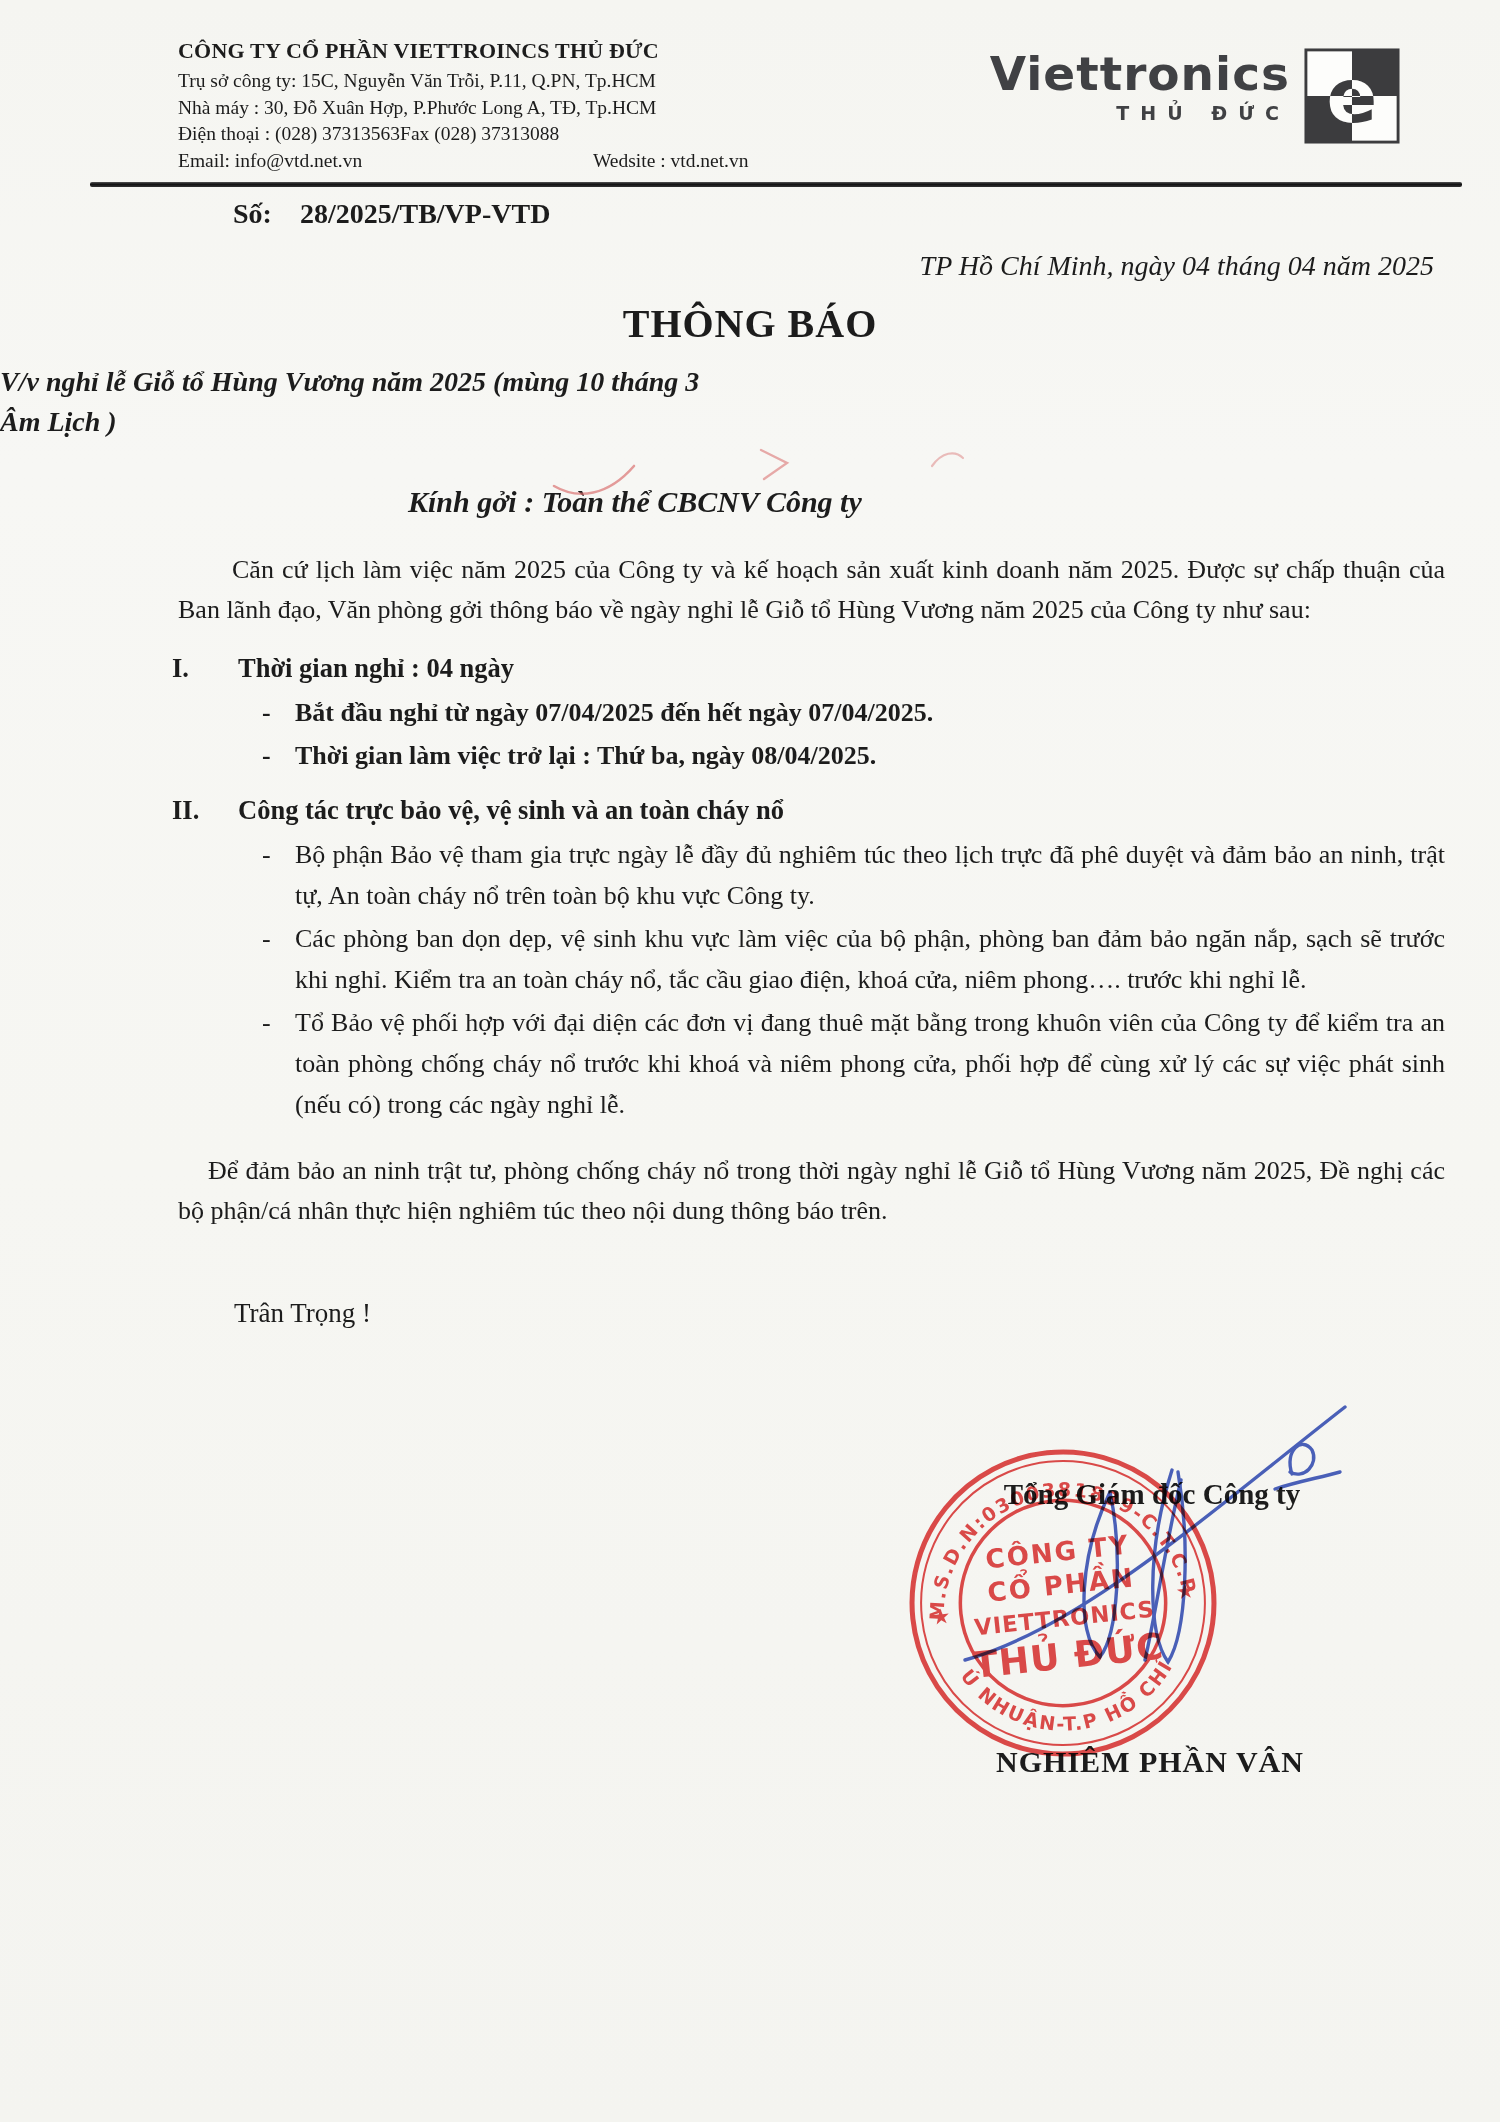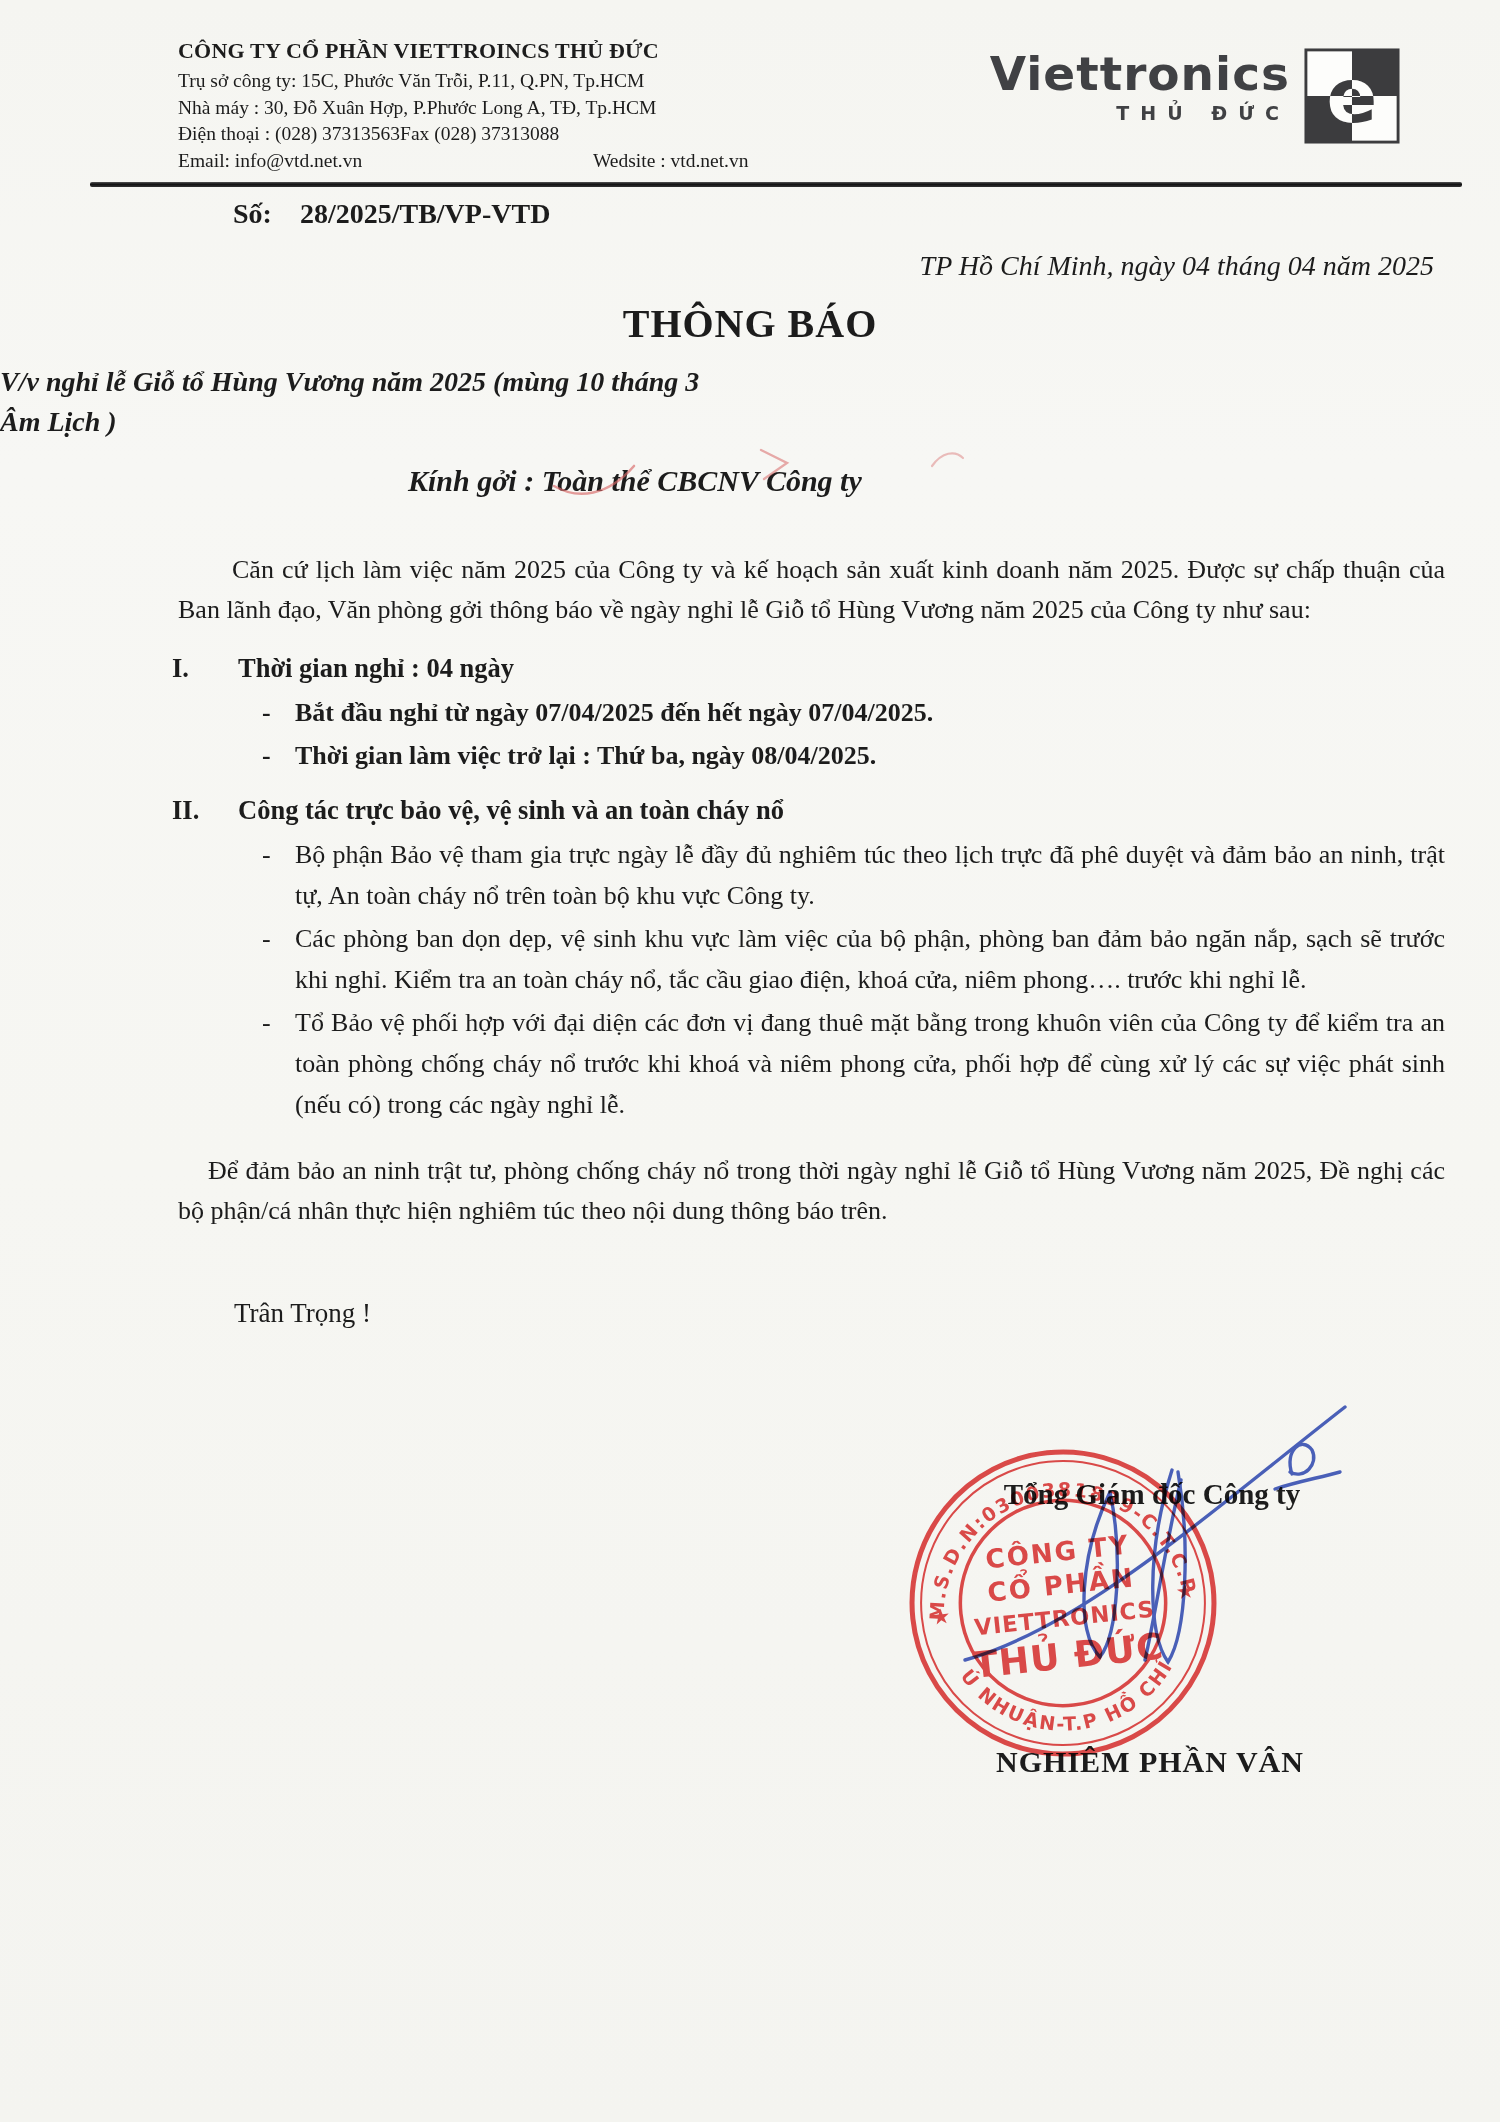--- a/index.html
+++ b/index.html
@@ -21,21 +21,21 @@
   .logo-sub{font-size:19px;font-weight:bold;letter-spacing:11px;margin-top:2px;}
   .logo-mark{width:96px;height:96px;}
   .rule{position:absolute;left:90px;top:182px;width:1372px;height:5px;background:linear-gradient(180deg,#555,#111 45%,#333);border-radius:2px;}
   
   .doc-number{position:absolute;left:233px;top:198px;font-size:28px;font-weight:bold;}
   .doc-number .val{margin-left:28px;}
   .place-date{position:absolute;right:66px;top:250px;font-size:28px;font-style:italic;}
   
   .title{position:absolute;left:0;top:300px;width:100%;text-align:center;font-size:40px;font-weight:bold;letter-spacing:1px;}
   .subtitle{position:absolute;left:0;top:362px;width:100%;font-size:28px;font-weight:bold;font-style:italic;line-height:40px;}
-  .salutation{position:absolute;left:408px;top:464px;font-size:30px;font-weight:bold;font-style:italic;}
+  .salutation{position:absolute;left:408px;top:485px;font-size:30px;font-weight:bold;font-style:italic;}
   
   .body{position:absolute;left:178px;top:550px;width:1267px;font-size:26px;line-height:40px;text-align:justify;}
   .p-indent{text-indent:54px;margin:0 0 16px 0;}
   .sec{margin-top:12px;}
   .sec-head{display:flex;font-weight:bold;font-size:26.5px;line-height:44px;}
   .sec-num{width:66px;margin-left:-6px;}
   .bullet{display:flex;line-height:41px;margin-top:2px;}
   .dash{width:33px;margin-left:84px;flex:none;}
   .bullet .bt{flex:1;}
   .sec-bold .bullet{font-weight:bold;}
@@ -51,21 +51,21 @@
   .pen3{position:absolute;left:928px;top:444px;width:40px;height:30px;opacity:.5;}
   svg text{font-family:"DejaVu Sans","Liberation Sans",sans-serif;}
 </style>
 </head>
 <body>
 
 <div class="page">
 
   <div class="lh-left">
     <div class="lh-company">CÔNG TY CỔ PHẦN VIETTROINCS THỦ ĐỨC</div>
-    <div class="lh-line">Trụ sở công ty: 15C, Phước Văn Trỗi, P.11, Q.PN, Tp.HCM</div>
+    <div class="lh-line">Trụ sở công ty: 15C, Nguyễn Văn Trỗi, P.11, Q.PN, Tp.HCM</div>
     <div class="lh-line">Nhà máy : 30, Đỗ Xuân Hợp, P.Phước Long A, TĐ, Tp.HCM</div>
     <div class="lh-line">Điện thoại  :  (028) 37313563Fax (028) 37313088</div>
     <div class="lh-line lh-bottom">
       <span class="lh-email">Email: info@vtd.net.vn</span>
       <span>Wedsite : vtd.net.vn</span>
     </div>
   </div>
 
   <div class="logo">
     <div class="logo-text">

